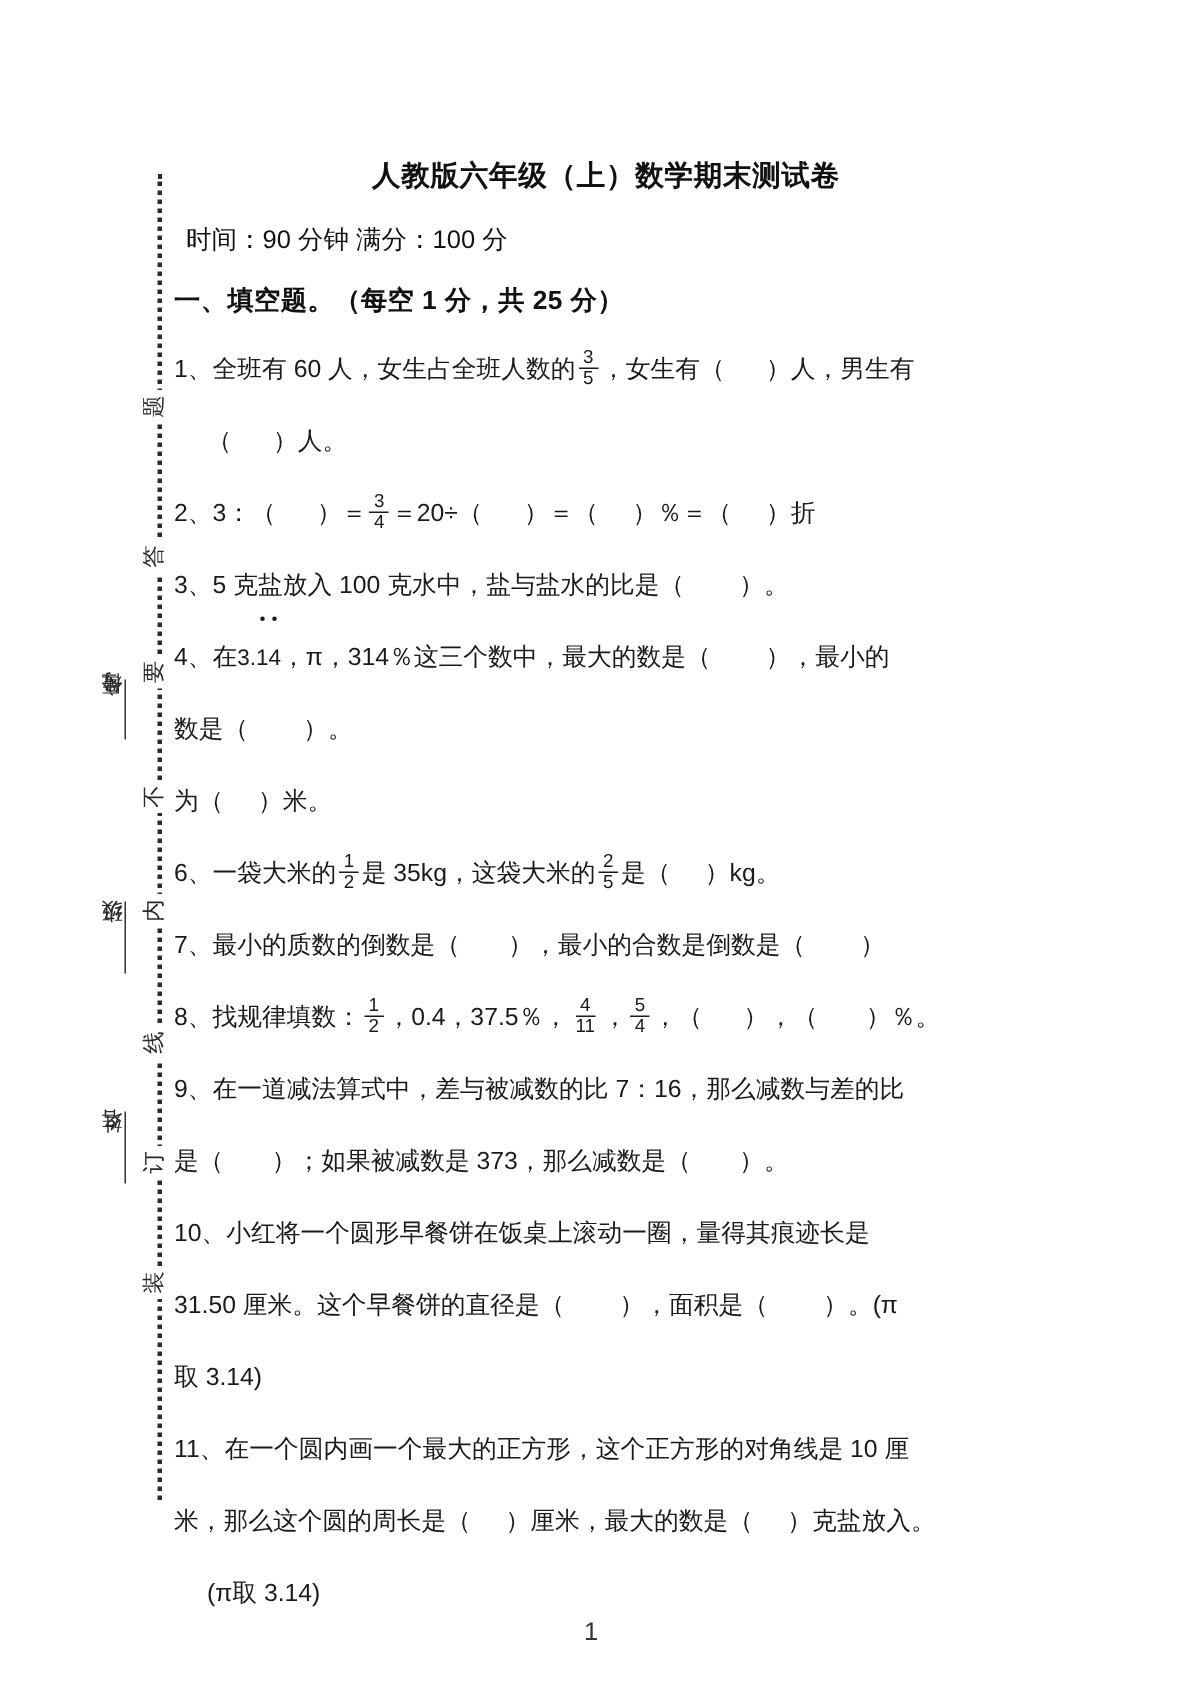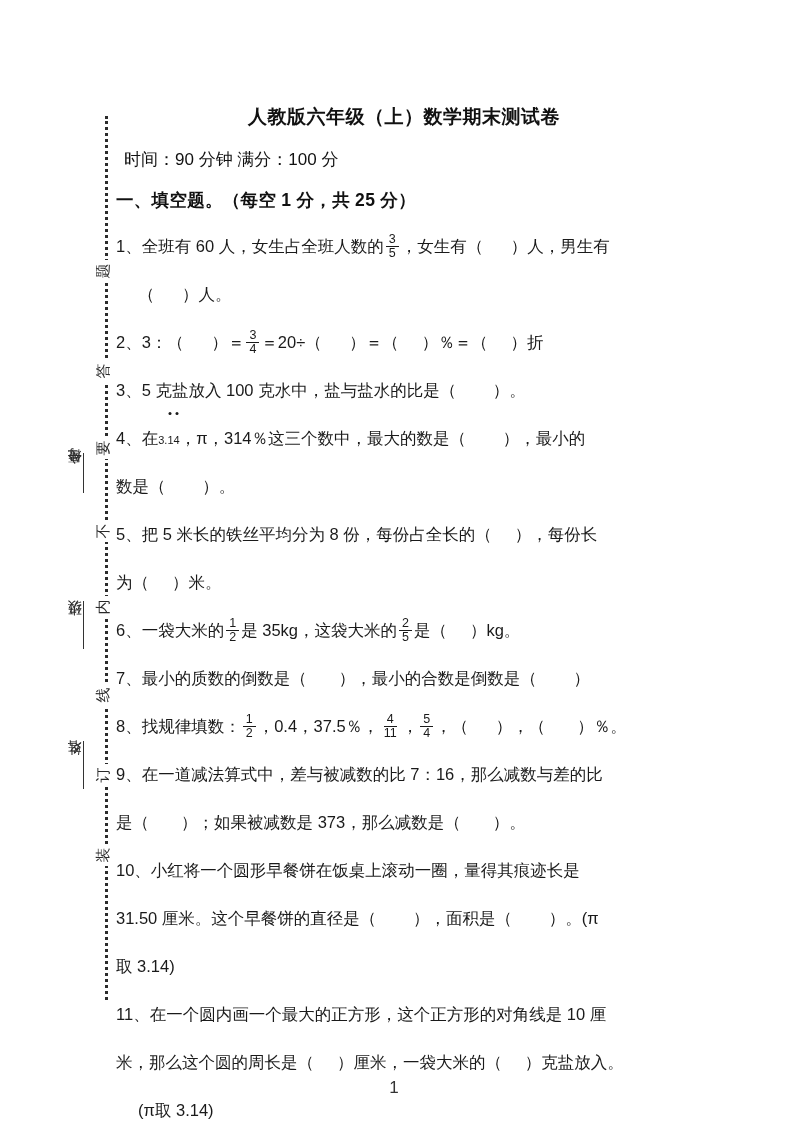--- a/index.html
+++ b/index.html
@@ -139,21 +139,21 @@
     border-bottom: 1.3px solid #1a1a1a;
   }
   .frac .den {
     padding: 0 3px;
   }
 
   
   .repeat {
     display: inline-block;
     position: relative;
-    font-size: 11px;
+    font-size: 15px;
   }
   .repdig {
     display: inline-block;
     position: relative;
   }
   .repdig::before {
     content: "";
     position: absolute;
     top: -4px;
     left: 50%;
@@ -224,21 +224,20 @@
           <span class="den">5</span>
         </span><span>，女生有（</span><span class="blank">      </span><span>）人，男生有</span></div>
       <div class="q-line indent"><span>（</span><span class="blank">      </span><span>）人。</span></div>
       <div class="q-line"><span>2、3：（</span><span class="blank">      </span><span>）＝</span><span class="frac">
           <span class="num">3</span>
           <span class="den">4</span>
         </span><span>＝20÷（</span><span class="blank">      </span><span>）＝（</span><span class="blank">     </span><span>）％＝（</span><span class="blank">     </span><span>）折</span></div>
       <div class="q-line"><span>3、5 克盐放入 100 克水中，盐与盐水的比是（</span><span class="blank">        </span><span>）。</span></div>
       <div class="q-line"><span>4、在</span><span class="repeat"><span>3.</span><span class="repdig">1</span><span class="repdig">4</span></span><span>，π，314％这三个数中，最大的数是（</span><span class="blank">        </span><span>），最小的</span></div>
       <div class="q-line"><span>数是（</span><span class="blank">        </span><span>）。</span></div>
-      <div class="q-line"><span>5、把 5 米长的铁丝平均分为 8 份，每份占全长的（</span><span class="blank">     </span><span>），每份长</span></div>
       <div class="q-line"><span>为（</span><span class="blank">     </span><span>）米。</span></div>
       <div class="q-line"><span>6、一袋大米的</span><span class="frac">
           <span class="num">1</span>
           <span class="den">2</span>
         </span><span>是 35kg，这袋大米的</span><span class="frac">
           <span class="num">2</span>
           <span class="den">5</span>
         </span><span>是（</span><span class="blank">     </span><span>）kg。</span></div>
       <div class="q-line"><span>7、最小的质数的倒数是（</span><span class="blank">       </span><span>），最小的合数是倒数是（</span><span class="blank">        </span><span>）</span></div>
       <div class="q-line"><span>8、找规律填数：</span><span class="frac">
@@ -250,18 +249,18 @@
         </span><span>，</span><span class="frac">
           <span class="num">5</span>
           <span class="den">4</span>
         </span><span>，（</span><span class="blank">      </span><span>），（</span><span class="blank">       </span><span>）％。</span></div>
       <div class="q-line"><span>9、在一道减法算式中，差与被减数的比 7：16，那么减数与差的比</span></div>
       <div class="q-line"><span>是（</span><span class="blank">       </span><span>）；如果被减数是 373，那么减数是（</span><span class="blank">       </span><span>）。</span></div>
       <div class="q-line"><span>10、小红将一个圆形早餐饼在饭桌上滚动一圈，量得其痕迹长是</span></div>
       <div class="q-line"><span>31.50 厘米。这个早餐饼的直径是（</span><span class="blank">        </span><span>），面积是（</span><span class="blank">        </span><span>）。(π</span></div>
       <div class="q-line"><span>取 3.14)</span></div>
       <div class="q-line"><span>11、在一个圆内画一个最大的正方形，这个正方形的对角线是 10 厘</span></div>
-      <div class="q-line"><span>米，那么这个圆的周长是（</span><span class="blank">     </span><span>）厘米，一袋大米的（</span><span class="blank">     </span><span>）克盐放入。</span></div>
+      <div class="q-line"><span>米，那么这个圆的周长是（</span><span class="blank">     </span><span>）厘米，最大的数是（</span><span class="blank">     </span><span>）克盐放入。</span></div>
       <div class="q-line indent"><span>(π取 3.14)</span></div>
     </div>
 
   <div id="page-number">1</div>
 </div>
 
 </body></html>

